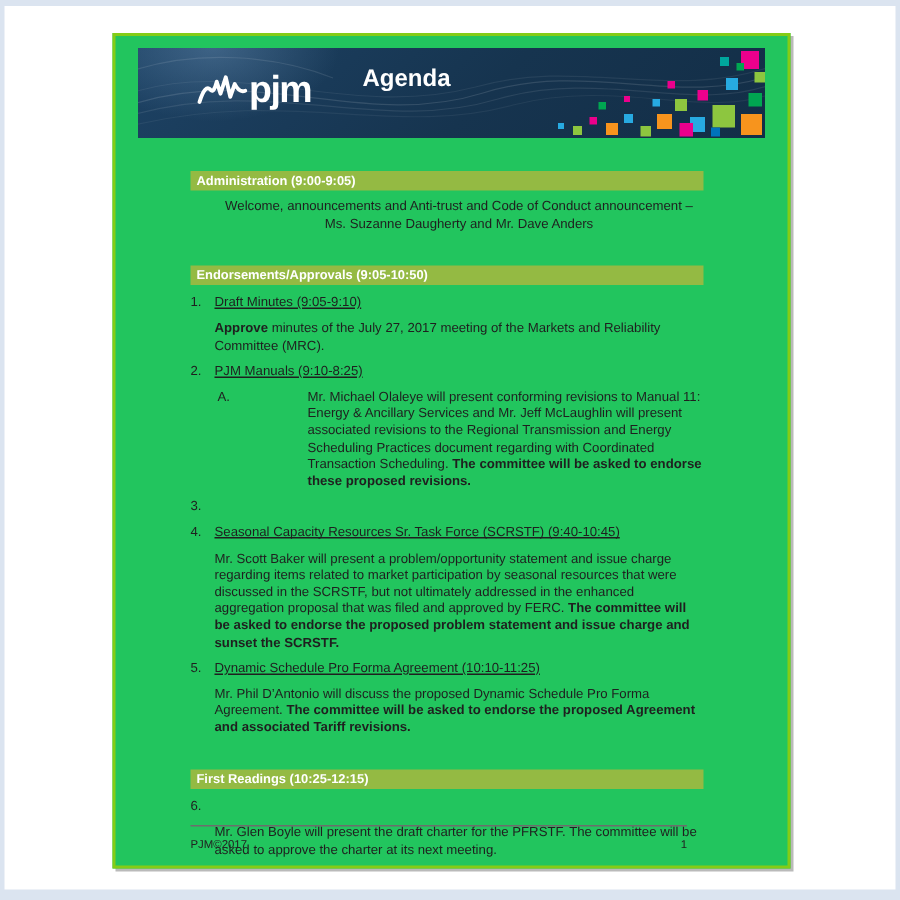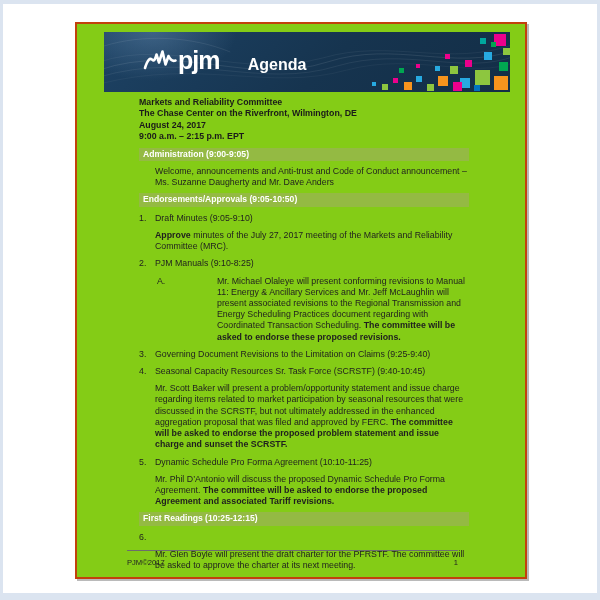--- a/index.html
+++ b/index.html
@@ -14,24 +14,23 @@
     background: #ffffff;
     border-style: solid;
     border-color: #dbe4f0;
     border-width: 4px 3px 7px 3px;
     overflow: hidden;
   }
   .page {
     position: absolute;
     left: 72px; top: 18px;
     width: 452px; height: 557px;
-    background: #84cc16;
-    border: 2px solid #c2410c;
+    background: #22c55e;
+    border: 2px solid #84cc16;
     box-shadow: 2px 2px 0 rgba(130,130,130,0.55);
-    padding-left: 12px;
   }
   
   .banner {
     position: relative;
     margin: 8px 15px 0 15px;
     height: 60px;
     background:
       radial-gradient(120px 70px at 12% 0%, rgba(140,180,220,0.30), rgba(140,180,220,0) 70%),
       linear-gradient(135deg, #1d4264 0%, #16344f 55%, #132e47 100%);
     overflow: hidden;
@@ -40,49 +39,49 @@
   .logo {
     position: absolute; left: 38px; top: 15px;
     display: flex; align-items: center;
   }
   .logo .swoosh { width: 36px; height: 27px; }
   .logo .logo-text {
     color: #ffffff; font-weight: bold;
     font-size: 25px; letter-spacing: -1px; line-height: 27px;
   }
   .banner-title {
-    position: absolute; left: 0; right: 60px; top: 24px;
+    position: absolute; left: 0; right: 60px; top: 12px;
     text-align: center;
     color: #ffffff; font-weight: bold; font-size: 16px;
   }
   .mosaic { position: absolute; right: 0; top: 0; width: 160px; height: 60px; }
   .mosaic .sq { position: absolute; }
   
   .meeting {
     margin: 5px 56px 0 50px;
     font-size: 8.8px; font-weight: bold; color: #1a1a1a;
     line-height: 11.4px;
   }
   
   #sections { margin: 0 56px 0 50px; }
   .bar {
-    margin-top: 5px;
+    margin-top: 22px;
     background: #94ba43;
     color: #ffffff; font-weight: bold; font-size: 8.6px;
     padding: 2px 4px 2px 4px;
     line-height: 9.4px;
   }
   .para, .item-head, .sub {
     font-size: 8.8px; line-height: 11.2px; color: #1f1f1f;
   }
-  .intro { margin: 5px 0 0 16px; }
+  .intro { margin: 5px 0 0 16px; text-align: center; }
   .item { margin-top: 6px; }
   .item-head { display: flex; }
   .item-head .num { width: 16px; flex: 0 0 16px; }
-  .item-head .title { }
+  .item-head .title { text-decoration: underline; }
   .item .para { margin: 6px 0 0 16px; }
   .sub { display: flex; margin: 6px 0 0 18px; }
   .sub .letter { width: 16px; flex: 0 0 16px; }
   .sub .subtext { flex: 1; margin-left: 44px; }
   .b { font-weight: bold; }
   
   .footer {
     position: absolute; left: 50px; right: 67px; bottom: 10px;
     border-top: 1px solid #6d6d6d;
     padding-top: 7px;
@@ -135,26 +134,20 @@
           <div class="sq" style="right: 70px; top: 34px; width: 5px; height: 5px; background: rgb(39, 170, 225);"></div>
           <div class="sq" style="right: 90px; top: 32px; width: 4px; height: 4px; background: rgb(236, 0, 140);"></div>
           <div class="sq" style="right: 106px; top: 36px; width: 5px; height: 5px; background: rgb(0, 166, 81);"></div>
           <div class="sq" style="right: 60px; top: 22px; width: 5px; height: 5px; background: rgb(236, 0, 140);"></div>
           <div class="sq" style="right: 30px; top: 53px; width: 6px; height: 6px; background: rgb(0, 114, 188);"></div>
           <div class="sq" style="right: 134px; top: 50px; width: 4px; height: 4px; background: rgb(39, 170, 225);"></div>
           <div class="sq" style="right: 14px; top: 10px; width: 5px; height: 5px; background: rgb(0, 166, 81);"></div>
         </div>
     </div>
 
-    <div class="meeting">
-      <div>Markets and Reliability Committee</div>
-      <div>The Chase Center on the Riverfront, Wilmington, DE</div>
-      <div>August 24, 2017</div>
-      <div>9:00 a.m. – 2:15 p.m. EPT</div>
-    </div>
 
     <div id="sections">
         <div class="bar" style="background: rgb(148, 186, 67);">Administration (9:00-9:05)</div>
         <div class="para intro"><span>Welcome, announcements and Anti-trust and Code of Conduct announcement – Ms. Suzanne Daugherty and Mr. Dave Anders</span></div>
         <div class="bar" style="background: rgb(148, 186, 67);">Endorsements/Approvals (9:05-10:50)</div>
         <div class="item">
           <div class="item-head">
             <span class="num">1.</span>
             <span class="title">Draft Minutes (9:05-9:10)</span>
           </div>
@@ -166,21 +159,20 @@
             <span class="title">PJM Manuals (9:10-8:25)</span>
           </div>
           <div class="sub">
             <span class="letter">A.</span>
             <span class="subtext"><span>Mr. Michael Olaleye will present conforming revisions to Manual 11: Energy &amp; Ancillary Services and Mr. Jeff McLaughlin will present associated revisions to the Regional Transmission and Energy Scheduling Practices document regarding with Coordinated Transaction Scheduling.  </span><span class="b">The committee will be asked to endorse these proposed revisions.</span></span>
           </div>
         </div>
         <div class="item">
           <div class="item-head">
             <span class="num">3.</span>
-            <span class="title">Governing Document Revisions to the Limitation on Claims (9:25-9:40)</span>
           </div>
         </div>
         <div class="item">
           <div class="item-head">
             <span class="num">4.</span>
             <span class="title">Seasonal Capacity Resources Sr. Task Force (SCRSTF) (9:40-10:45)</span>
           </div>
           <div class="para"><span>Mr. Scott Baker will present a problem/opportunity statement and issue charge regarding items related to market participation by seasonal resources that were discussed in the SCRSTF, but not ultimately addressed in the enhanced aggregation proposal that was filed and approved by FERC. </span><span class="b">The committee will be asked to endorse the proposed problem statement and issue charge and sunset the SCRSTF.</span></div>
         </div>
         <div class="item">

